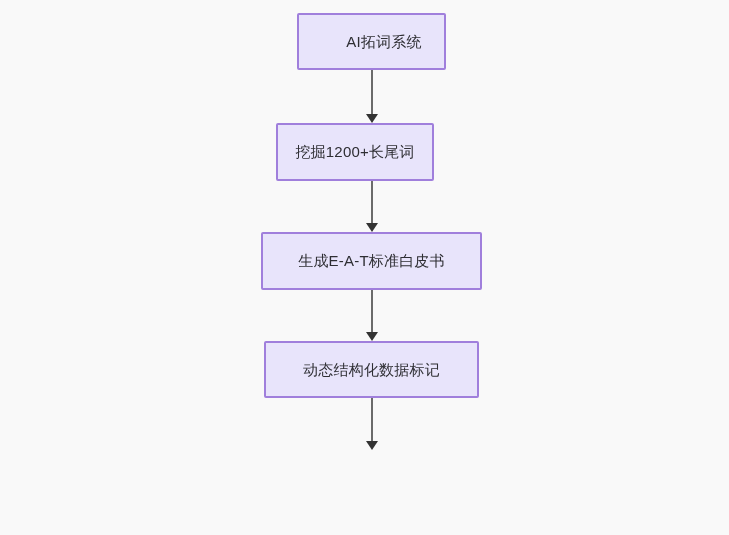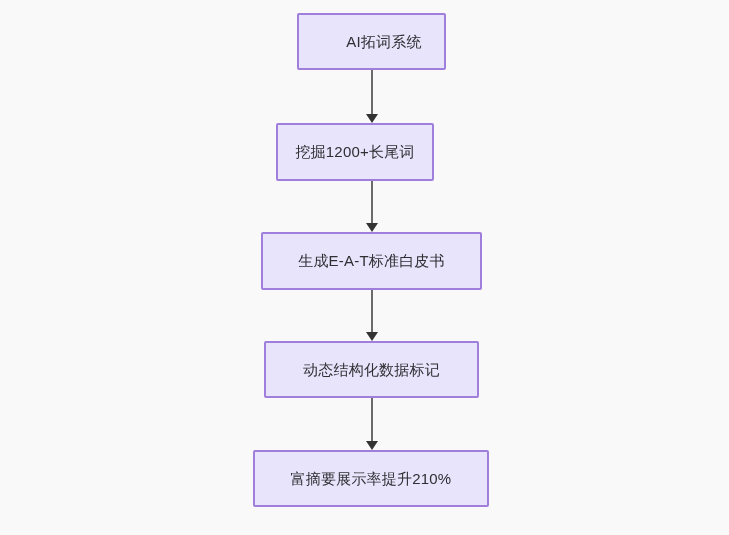--- a/index.html
+++ b/index.html
@@ -91,17 +91,14 @@
   </div>
 
   <div class="node" style="left:264px; top:341px; width:215px; height:57px;">
     <span class="node-label">动态结构化数据标记</span>
   </div>
 
   <div class="node" style="left:261px; top:232px; width:221px; height:58px;">
     <span class="node-label">生成E-A-T标准白皮书</span>
   </div>
 
-  <div class="node" style="left:253px; top:450px; width:236px; height:57px;">
-    <span class="node-label">富摘要展示率提升210%</span>
-  </div>
 
 </div>
 
 </body></html>

